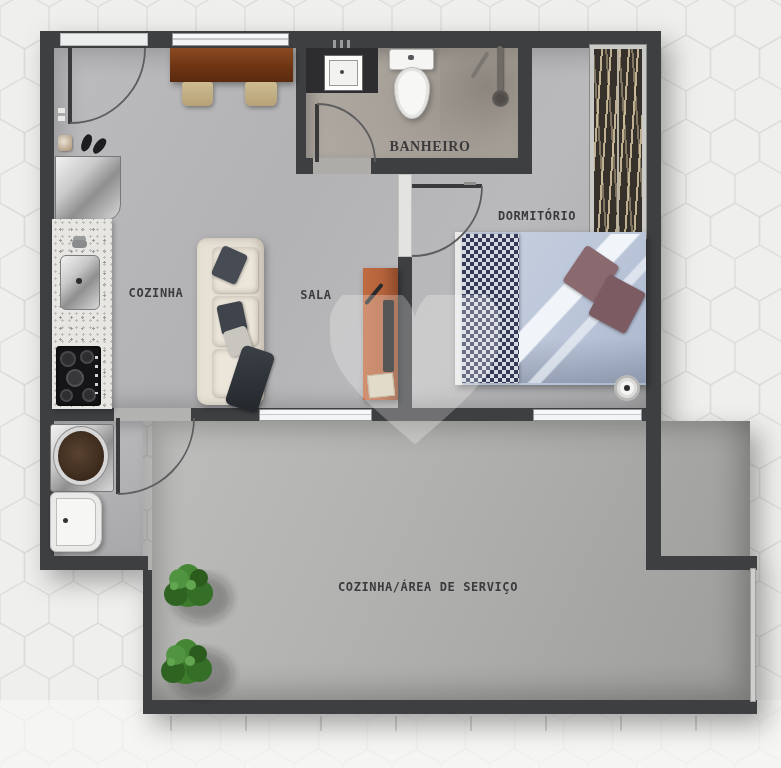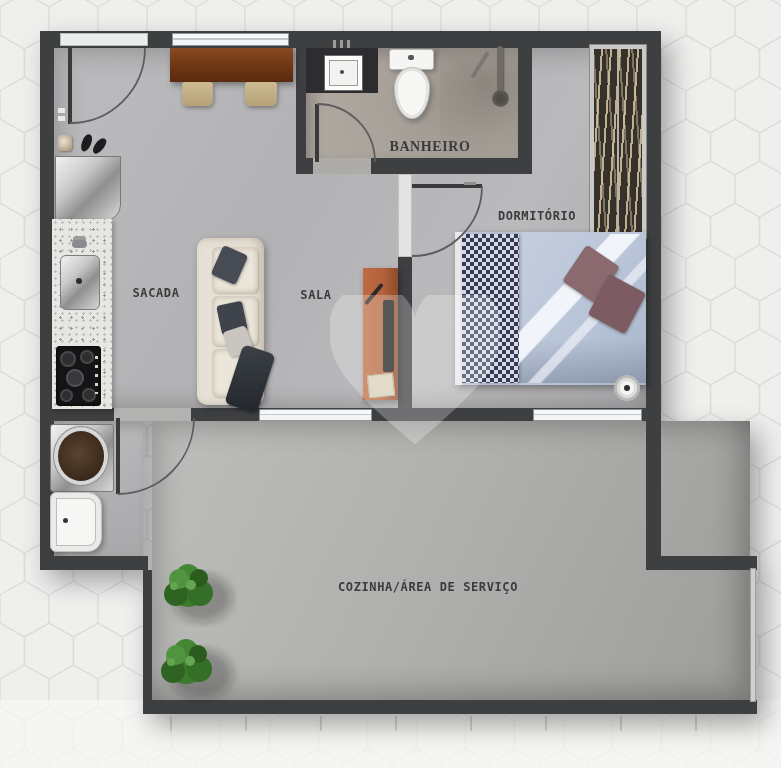--- a/index.html
+++ b/index.html
@@ -219,21 +219,21 @@
         <circle cx="4" cy="-3" r="5" fill="#63a650"></circle>
           <circle cx="-15" cy="-2" r="4" fill="#63a650"></circle>
       </g>
       <defs>
           <filter id="softplant">
             <feGaussianBlur stdDeviation="5"></feGaussianBlur>
           </filter>
         </defs>
     </svg>
 
-    <div class="room-label" style="left:156px;top:293px;">SACADA</div>
+    <div class="room-label" style="left:156px;top:293px;">COZINHA</div>
     <div class="room-label" style="left:316px;top:295px;">SALA</div>
     <div class="room-label" style="left:430px;top:147px;font-size:14px;font-family:Liberation Serif, serif;">BANHEIRO</div>
     <div class="room-label" style="left:537px;top:216px;">DORMITÓRIO</div>
     <div class="room-label" style="left:428px;top:587px;">COZINHA/ÁREA DE SERVIÇO</div>
   </div>
 
   <svg class="abs" style="left:330px;top:295px;pointer-events:none;" width="170" height="160" viewBox="0 0 120 110">
     <path d="M60,104 C28,76 0,54 0,28 A27,27 0 0 1 60,14 A27,27 0 0 1 120,28 C120,54 92,76 60,104 Z" fill="rgba(255,255,255,.26)"></path>
   </svg>
 

